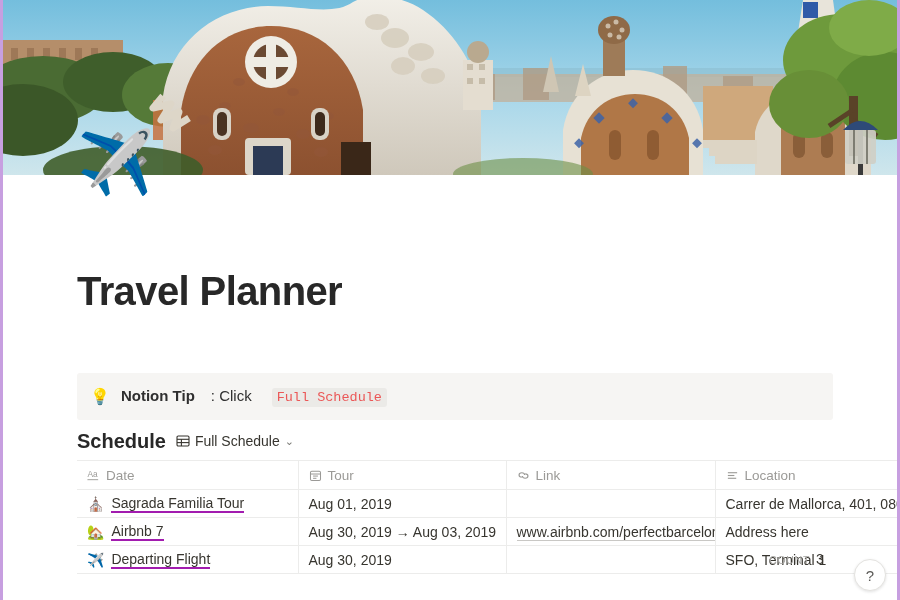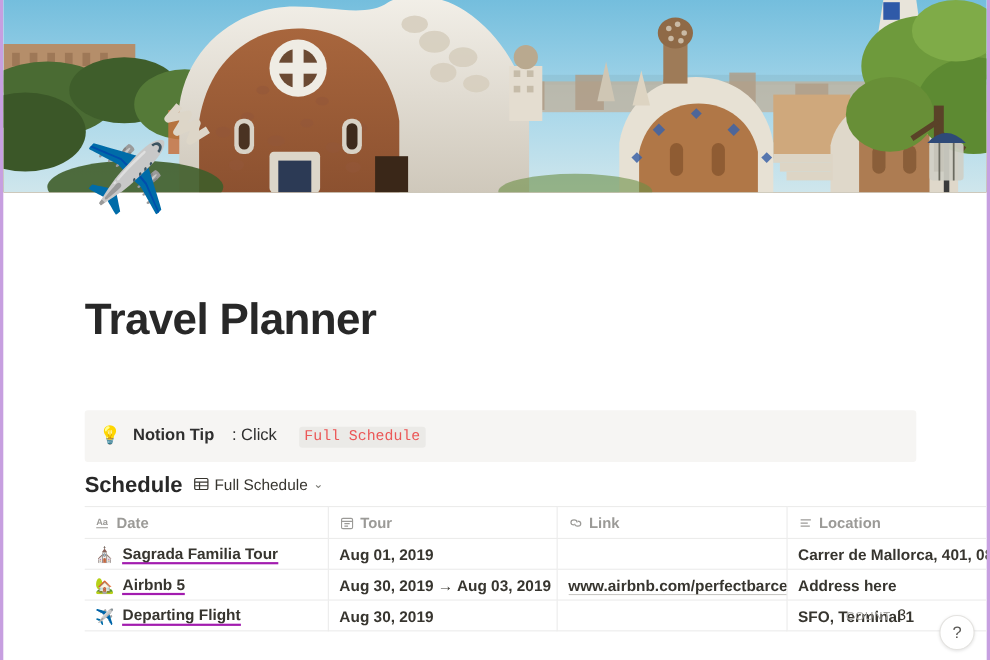--- a/index.html
+++ b/index.html
@@ -132,21 +132,21 @@
     position: absolute;
     left: 74px;
     top: 285px;
     width: 830px;
     border-collapse: collapse;
     table-layout: fixed;
     font-size: 14px;
   }
   .tbl th, .tbl td {
     text-align: left;
-    font-weight: bold;
+    font-weight: normal;
     border-bottom: 1px solid #ececeb;
     border-right: 1px solid #ececeb;
     padding: 0 10px;
     height: 28px;
     vertical-align: middle;
     white-space: nowrap;
     overflow: hidden;
   }
   .tbl th {
     color: #9b9a97;
@@ -486,21 +486,21 @@
             </span>
           </td>
           <td class="col-date cell-date">Aug 01, 2019</td>
           <td class="col-link cell-link"></td>
           <td class="col-loc cell-loc">Carrer de Mallorca, 401, 08013 B</td>
         </tr>
         <tr>
           <td class="col-name">
             <span class="cell-name">
               <span class="emo">🏡</span>
-              <span class="nm">Airbnb 5</span>
+              <span class="nm">Airbnb 7</span>
             </span>
           </td>
           <td class="col-date cell-date">Aug 30, 2019 → Aug 03, 2019</td>
           <td class="col-link cell-link">
             <span class="u">www.airbnb.com/perfectbarcelonah</span>
           </td>
           <td class="col-loc cell-loc">Address here</td>
         </tr>
         <tr>
           <td class="col-name">

